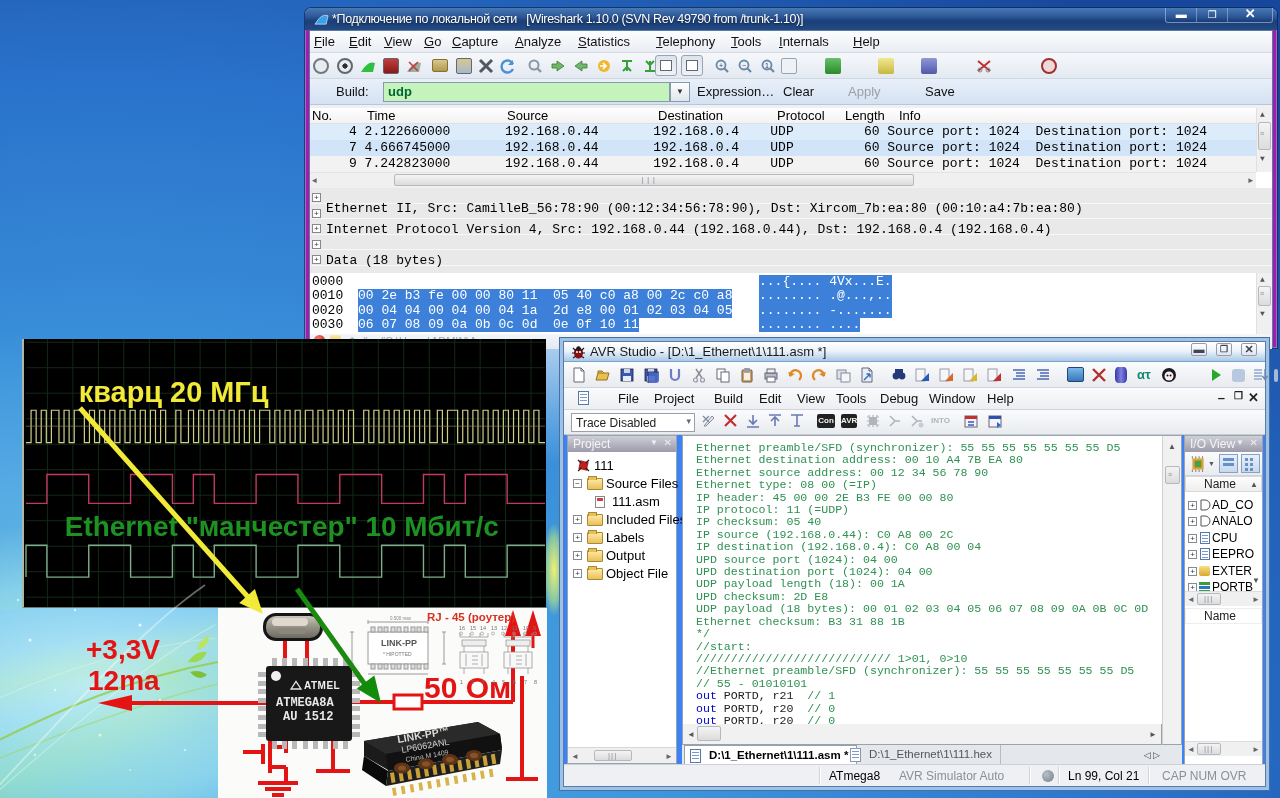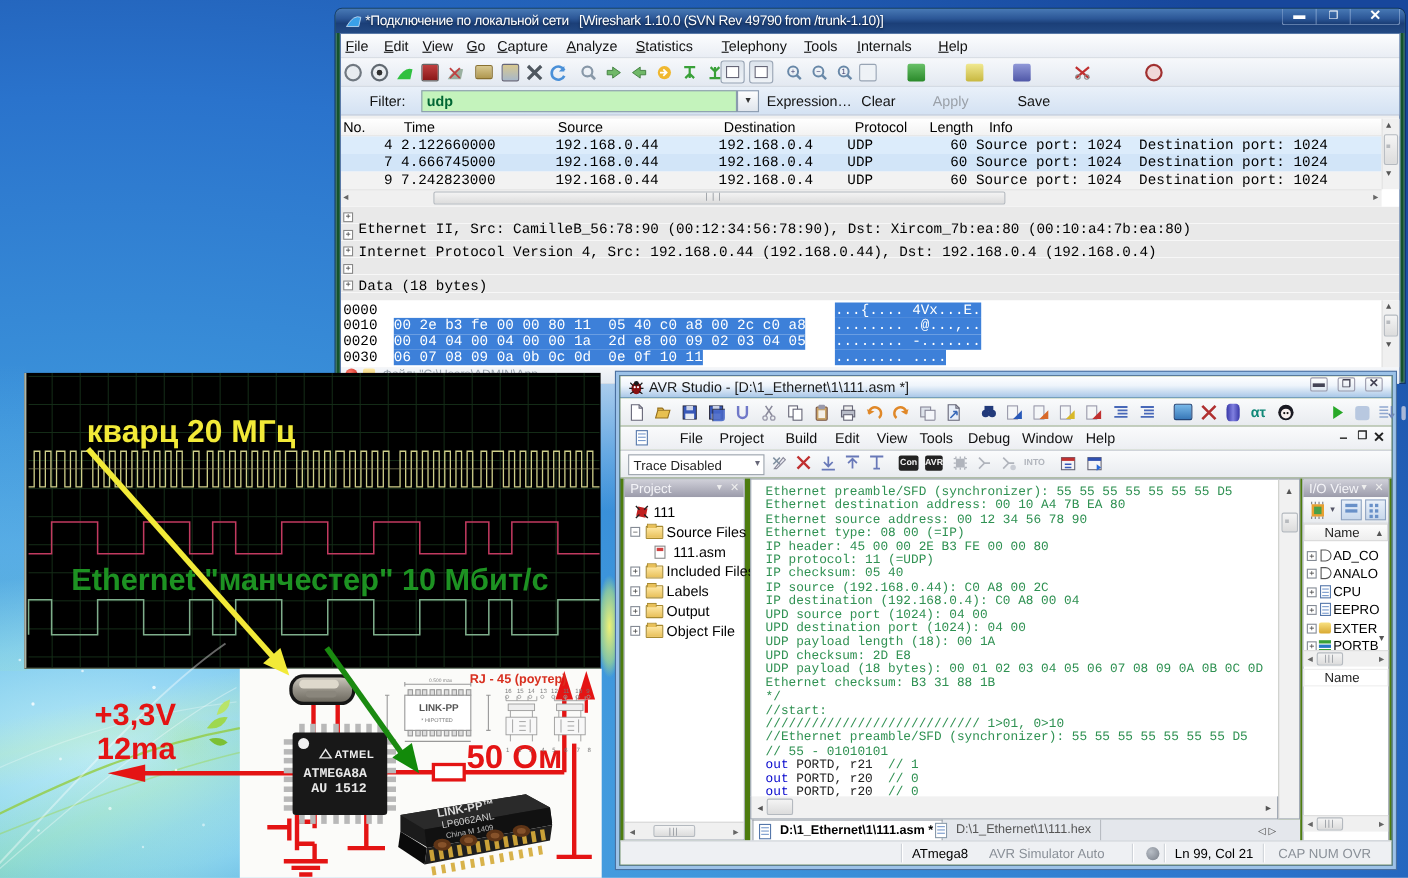--- a/index.html
+++ b/index.html
@@ -4,21 +4,21 @@
 *{margin:0;padding:0;box-sizing:border-box}
 html,body{width:1280px;height:798px;overflow:hidden;font-family:"Liberation Sans",sans-serif}
 #desk{position:absolute;left:0;top:0;width:1280px;height:798px;
 background:
  radial-gradient(34% 26% at 8% 86%, rgba(196,240,252,.92) 0%, rgba(160,226,248,.65) 50%, rgba(0,0,0,0) 80%),
  radial-gradient(26% 32% at 1% 98%, rgba(140,225,170,.45) 0%, rgba(150,225,150,.2) 50%, rgba(0,0,0,0) 75%),
  radial-gradient(120% 125% at 8% 96%, #58b2e8 0%, #3c94db 38%, #2a73cc 68%, #17479c 100%);
 }
 .streak{position:absolute;pointer-events:none}
 .win{position:absolute}
-#ws{left:305px;top:8px;width:972px;height:340px;background:#14532d;border-radius:6px 6px 0 0;
+#ws{left:305px;top:8px;width:972px;height:340px;background:#a21caf;border-radius:6px 6px 0 0;
 box-shadow:0 0 0 1px rgba(10,30,60,.6), inset 0 0 0 1px rgba(160,190,230,.5)}
 #ws .title{position:absolute;left:0;top:0;right:0;height:22px;color:#fff;font-size:12.5px;letter-spacing:-0.35px;
 background:linear-gradient(180deg,#4879b5 0%,#2c5797 40%,#1b3f78 60%,#234a84 100%);border-radius:6px 6px 0 0}
 #ws .title .txt{position:absolute;left:27px;top:4px;white-space:nowrap;text-shadow:0 1px 2px rgba(0,0,0,.6)}
 .fin{position:absolute;left:9px;top:4px;width:15px;height:14px}
 #wbtns{position:absolute;right:4px;top:0;height:15px;display:flex;border:1px solid rgba(190,210,240,.55);border-top:none;border-radius:0 0 3px 3px;overflow:hidden}
 #wbtns div{width:31px;height:15px;position:relative;border-right:1px solid rgba(190,210,240,.45);color:#fff;text-align:center;font-size:11px;line-height:13px}
 #wbtns div:last-child{border-right:none;width:44px}
 #ws .body{position:absolute;left:4px;top:22px;right:4px;bottom:0;background:#f0f0f0;border:1px solid #5a7aa8}
 .mbar{position:absolute;left:0;top:0;right:0;height:22px;background:linear-gradient(#fcfdfe,#e9edf4);border-bottom:1px solid #d4dae2;font-size:13px;color:#111}
@@ -37,21 +37,21 @@
 .sb{position:absolute;background:#f0f0f0}
 .sbthumb{position:absolute;background:linear-gradient(#f4f4f4,#dcdcdc);border:1px solid #b4b9bf;border-radius:2px}
 .grip{position:absolute;color:#8a8f96;font-size:8px;line-height:6px;letter-spacing:1px}
 .pdet{position:absolute;left:0;top:157px;right:0;height:85px;background:repeating-linear-gradient(180deg,#e9e9e9 0px,#e9e9e9 14.6px,#f7f7f7 14.6px,#f7f7f7 15.6px);font-family:"Liberation Mono",monospace;font-size:13px;color:#000}
 .drow{position:absolute;white-space:pre;line-height:15px}
 .dbox{position:absolute;width:9px;height:9px;background:#fff;border:1px solid #888;font-size:8px;line-height:7px;text-align:center;color:#333}
 .phex{position:absolute;left:0;top:242px;right:0;height:61px;background:#fff;font-family:"Liberation Mono",monospace;font-size:13px;color:#000}
 .hrow{position:absolute;white-space:pre;line-height:14.3px}
 .hsel{background:#3d80d9;color:#fff}
 .wstat{position:absolute;left:0;top:303px;right:0;height:15px;background:linear-gradient(#f4f6f9,#e3e9f1);font-size:12px;color:#555;overflow:hidden}
-#avr{left:563px;top:341px;width:703px;height:446px;background:#4d7c0f;border:1px solid #5a7aa8;
+#avr{left:563px;top:341px;width:703px;height:446px;background:#3b82f6;border:1px solid #5a7aa8;
 box-shadow:0 0 0 3px #9cc2e8, 0 0 0 4px #4a6f9f}
 #avr .title{position:absolute;left:0;top:0;right:0;height:20px;background:linear-gradient(180deg,#ffffff 0%,#eef4fb 45%,#cfe0f2 70%,#aac8e8 100%);border-bottom:1px solid #7ba2cc;font-size:13px;color:#1a1a1a}
 #avr .title .txt{position:absolute;left:26px;top:2px;white-space:nowrap}
 #abtns{position:absolute;right:8px;top:1px;display:flex;gap:9px}
 #abtns div{width:16px;height:13px;color:#445;font-size:11px;line-height:11px;text-align:center;font-weight:bold}
 .atb1{position:absolute;left:0;top:20px;right:0;height:26px;background:linear-gradient(#fafbfc,#e8ebef);border-bottom:1px solid #d0d4da}
 .amenu{position:absolute;left:0;top:46px;right:0;height:22px;background:linear-gradient(#fafbfc,#eceef2);border-bottom:1px solid #d0d4da;font-size:13px;color:#111}
 .amenu span{position:absolute;top:3px}
 .atb2{position:absolute;left:0;top:68px;right:0;height:25px;background:linear-gradient(#fafbfc,#e8ebef);border-bottom:1px solid #c8ccd2}
 #trace{position:absolute;left:7px;top:3px;width:124px;height:19px;background:#fff;border:1px solid #98a0aa;font-size:12px;color:#222;padding:2px 4px}
@@ -188,21 +188,21 @@
         <div class="ticon" style="left:568px;background:linear-gradient(#f0e890,#c8b840);border-radius:2px"></div>
         <div class="ticon" style="left:611px;background:linear-gradient(#9098d8,#5058a8);border-radius:2px"></div>
         <svg class="ticon" style="left:666px" viewBox="0 0 16 16">
           <path d="M2,3 L14,13 M14,3 L2,13" stroke="#c03030" stroke-width="2"></path>
           <circle cx="4" cy="12" r="2" fill="none" stroke="#888" stroke-width="1"></circle>
           <circle cx="12" cy="12" r="2" fill="none" stroke="#888" stroke-width="1"></circle>
         </svg>
         <div class="ticon" style="left:731px;border:2px solid #a03030;border-radius:50%;background:#f0d8d8"></div>
       </div>
   <div class="fbar">
-    <span style="position:absolute;left:26px;top:5px">Filter:</span>
+    <span style="position:absolute;left:26px;top:5px">Build:</span>
     <div id="finput">udp</div>
         <div id="fdrop">▼</div>
     <span class="fbtn" style="left:387px">Expression…</span>
     <span class="fbtn" style="left:473px">Clear</span>
     <span class="fbtn" style="left:538px;color:#9aa0a8">Apply</span>
     <span class="fbtn" style="left:615px">Save</span>
   </div>
   <div class="plist">
    <div class="phead">
           <span style="left:2px">No.</span>
@@ -239,21 +239,21 @@
         <div class="dbox" style="top:67px;left:2px">+</div>
         <div class="drow" style="top:65.4px;left:16px">Data (18 bytes)</div>
       </div>
   <div class="phex">
         <div class="hrow" style="top:2.0px;left:2px">0000</div>
         <div class="hrow hsel" style="top:2.0px;left:449px">...{.... 4Vx...E.</div>
         <div class="hrow" style="top:16.3px;left:2px">0010</div>
         <div class="hrow hsel" style="top:16.3px;left:48px">00 2e b3 fe 00 00 80 11  05 40 c0 a8 00 2c c0 a8</div>
         <div class="hrow hsel" style="top:16.3px;left:449px">........ .@...,..</div>
         <div class="hrow" style="top:30.6px;left:2px">0020</div>
-        <div class="hrow hsel" style="top:30.6px;left:48px">00 04 04 00 04 00 00 1a  2d e8 00 09 02 03 04 05</div>
+        <div class="hrow hsel" style="top:30.6px;left:48px">00 04 04 00 04 00 04 1a  2d e8 00 01 02 03 04 05</div>
         <div class="hrow hsel" style="top:30.6px;left:449px">........ -.......</div>
         <div class="hrow" style="top:44.9px;left:2px">0030</div>
         <div class="hrow hsel" style="top:44.9px;left:48px">06 07 08 09 0a 0b 0c 0d  0e 0f 10 11</div>
         <div class="hrow hsel" style="top:44.9px;left:449px">........ ....</div>
    <div class="sb" style="right:0;top:0;width:16px;height:61px;border-left:1px solid #e0e0e0">
      <div style="position:absolute;left:3px;top:2px;font-size:8px;color:#555">▲</div>
      <div class="sbthumb" style="left:1px;top:13px;width:13px;height:20px"></div>
      <div class="grip" style="left:3px;top:18px;font-size:7px;letter-spacing:0">≡</div>
      <div style="position:absolute;left:3px;top:36px;font-size:8px;color:#555">▼</div>
    </div>

